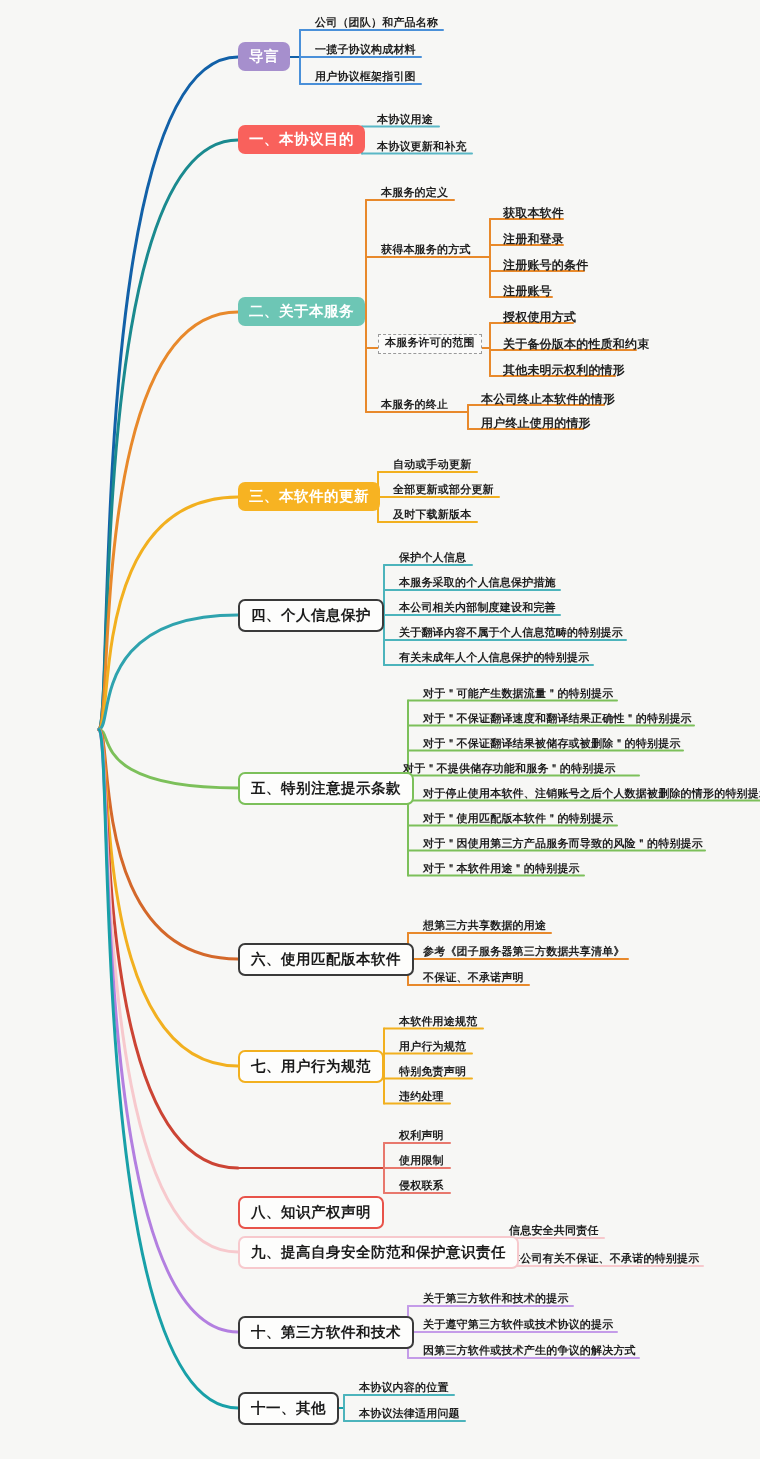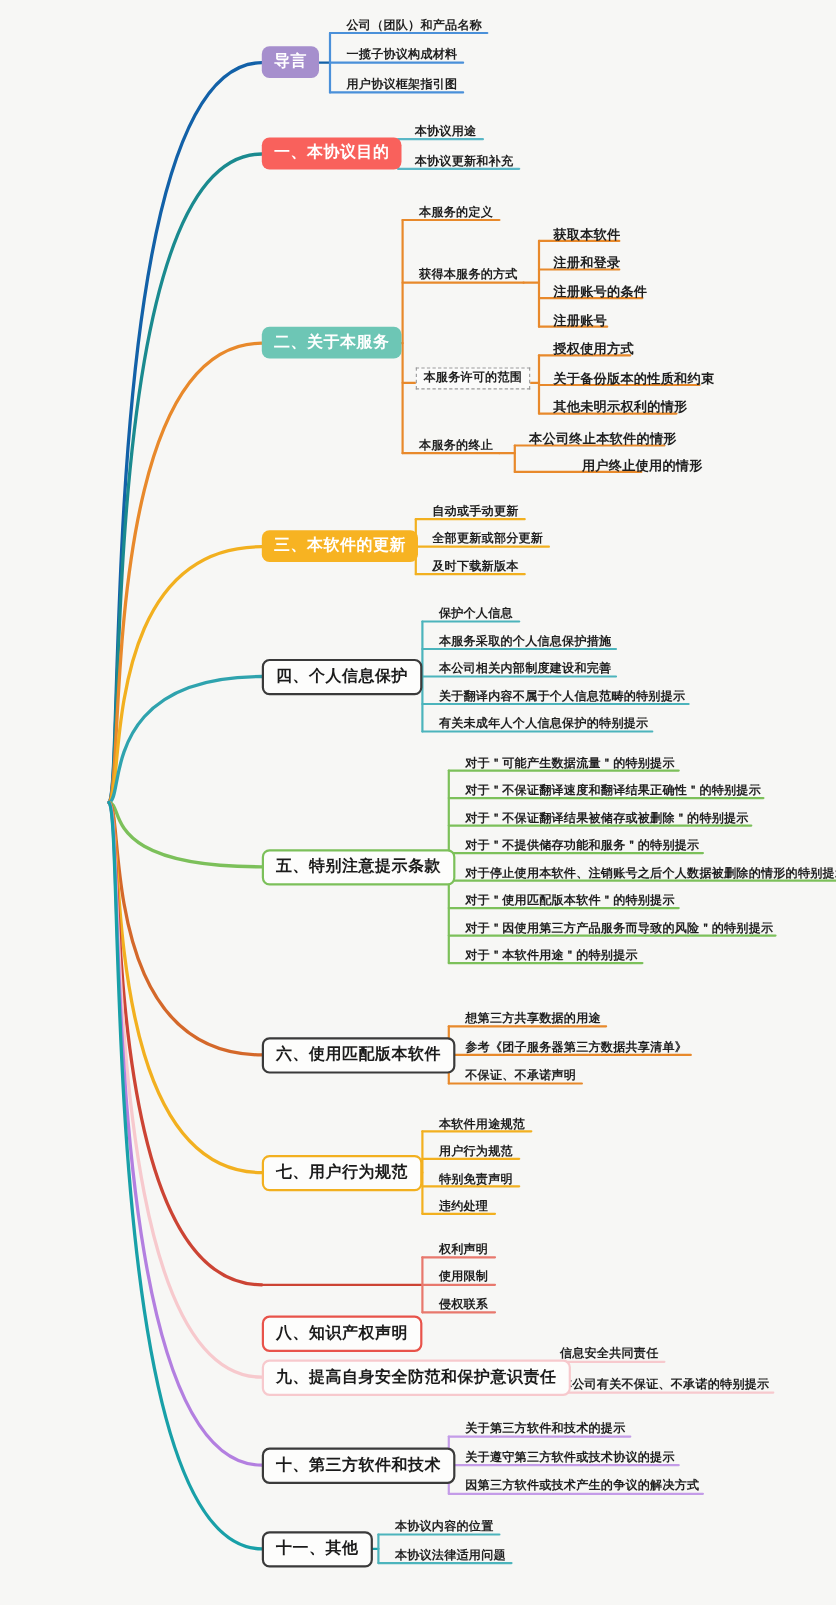--- a/index.html
+++ b/index.html
@@ -175,36 +175,36 @@
       <div class="leaf-node sub" style="left: 500px; top: 206px;">获取本软件</div>
       <div class="leaf-node sub" style="left: 500px; top: 232px;">注册和登录</div>
       <div class="leaf-node sub" style="left: 500px; top: 258px;">注册账号的条件</div>
       <div class="leaf-node sub" style="left: 500px; top: 284px;">注册账号</div>
       <div class="leaf-node selected" style="left: 378px; top: 334px;">本服务许可的范围</div>
       <div class="leaf-node sub" style="left: 500px; top: 310px;">授权使用方式</div>
       <div class="leaf-node sub" style="left: 500px; top: 337px;">关于备份版本的性质和约束</div>
       <div class="leaf-node sub" style="left: 500px; top: 363px;">其他未明示权利的情形</div>
       <div class="leaf-node" style="left: 378px; top: 398px;">本服务的终止</div>
       <div class="leaf-node sub" style="left: 478px; top: 392px;">本公司终止本软件的情形</div>
-      <div class="leaf-node sub" style="left: 478px; top: 416px; margin-left: 48px;">用户终止使用的情形</div>
+      <div class="leaf-node sub" style="left: 478px; top: 416px;">用户终止使用的情形</div>
       <div class="branch-node filled" style="left: 238px; top: 482px; background: rgb(247, 179, 34);"><span>三、本软件的更新</span></div>
       <div class="leaf-node" style="left: 390px; top: 458px;">自动或手动更新</div>
       <div class="leaf-node" style="left: 390px; top: 483px;">全部更新或部分更新</div>
       <div class="leaf-node" style="left: 390px; top: 508px;">及时下载新版本</div>
       <div class="branch-node outlined" style="left: 238px; top: 599px; border-color: rgb(58, 58, 58);"><span>四、个人信息保护</span></div>
       <div class="leaf-node" style="left: 396px; top: 551px;">保护个人信息</div>
       <div class="leaf-node" style="left: 396px; top: 576px;">本服务采取的个人信息保护措施</div>
       <div class="leaf-node" style="left: 396px; top: 601px;">本公司相关内部制度建设和完善</div>
       <div class="leaf-node" style="left: 396px; top: 626px;">关于翻译内容不属于个人信息范畴的特别提示</div>
       <div class="leaf-node" style="left: 396px; top: 651px;">有关未成年人个人信息保护的特别提示</div>
       <div class="branch-node outlined" style="left: 238px; top: 772px; border-color: rgb(124, 192, 90);"><span>五、特别注意提示条款</span></div>
       <div class="leaf-node" style="left: 420px; top: 686.5px;">对于＂可能产生数据流量＂的特别提示</div>
       <div class="leaf-node" style="left: 420px; top: 711.5px;">对于＂不保证翻译速度和翻译结果正确性＂的特别提示</div>
       <div class="leaf-node" style="left: 420px; top: 736.5px;">对于＂不保证翻译结果被储存或被删除＂的特别提示</div>
-      <div class="leaf-node" style="left: 420px; top: 761.5px;">对于＂不提供储存功能和服务＂的特别提示</div>
+      <div class="leaf-node" style="left: 400px; top: 761.5px;">对于＂不提供储存功能和服务＂的特别提示</div>
       <div class="leaf-node" style="left: 420px; top: 786.5px;">对于停止使用本软件、注销账号之后个人数据被删除的情形的特别提示</div>
       <div class="leaf-node" style="left: 420px; top: 811.5px;">对于＂使用匹配版本软件＂的特别提示</div>
       <div class="leaf-node" style="left: 420px; top: 836.5px;">对于＂因使用第三方产品服务而导致的风险＂的特别提示</div>
       <div class="leaf-node" style="left: 420px; top: 861.5px;">对于＂本软件用途＂的特别提示</div>
       <div class="branch-node outlined" style="left: 238px; top: 943px; border-color: rgb(58, 58, 58);"><span>六、使用匹配版本软件</span></div>
       <div class="leaf-node" style="left: 420px; top: 919px;">想第三方共享数据的用途</div>
       <div class="leaf-node" style="left: 420px; top: 945px;">参考《团子服务器第三方数据共享清单》</div>
       <div class="leaf-node" style="left: 420px; top: 971px;">不保证、不承诺声明</div>
       <div class="branch-node outlined" style="left: 238px; top: 1050px; border-color: rgb(242, 176, 31);"><span>七、用户行为规范</span></div>
       <div class="leaf-node" style="left: 396px; top: 1014.5px;">本软件用途规范</div>

